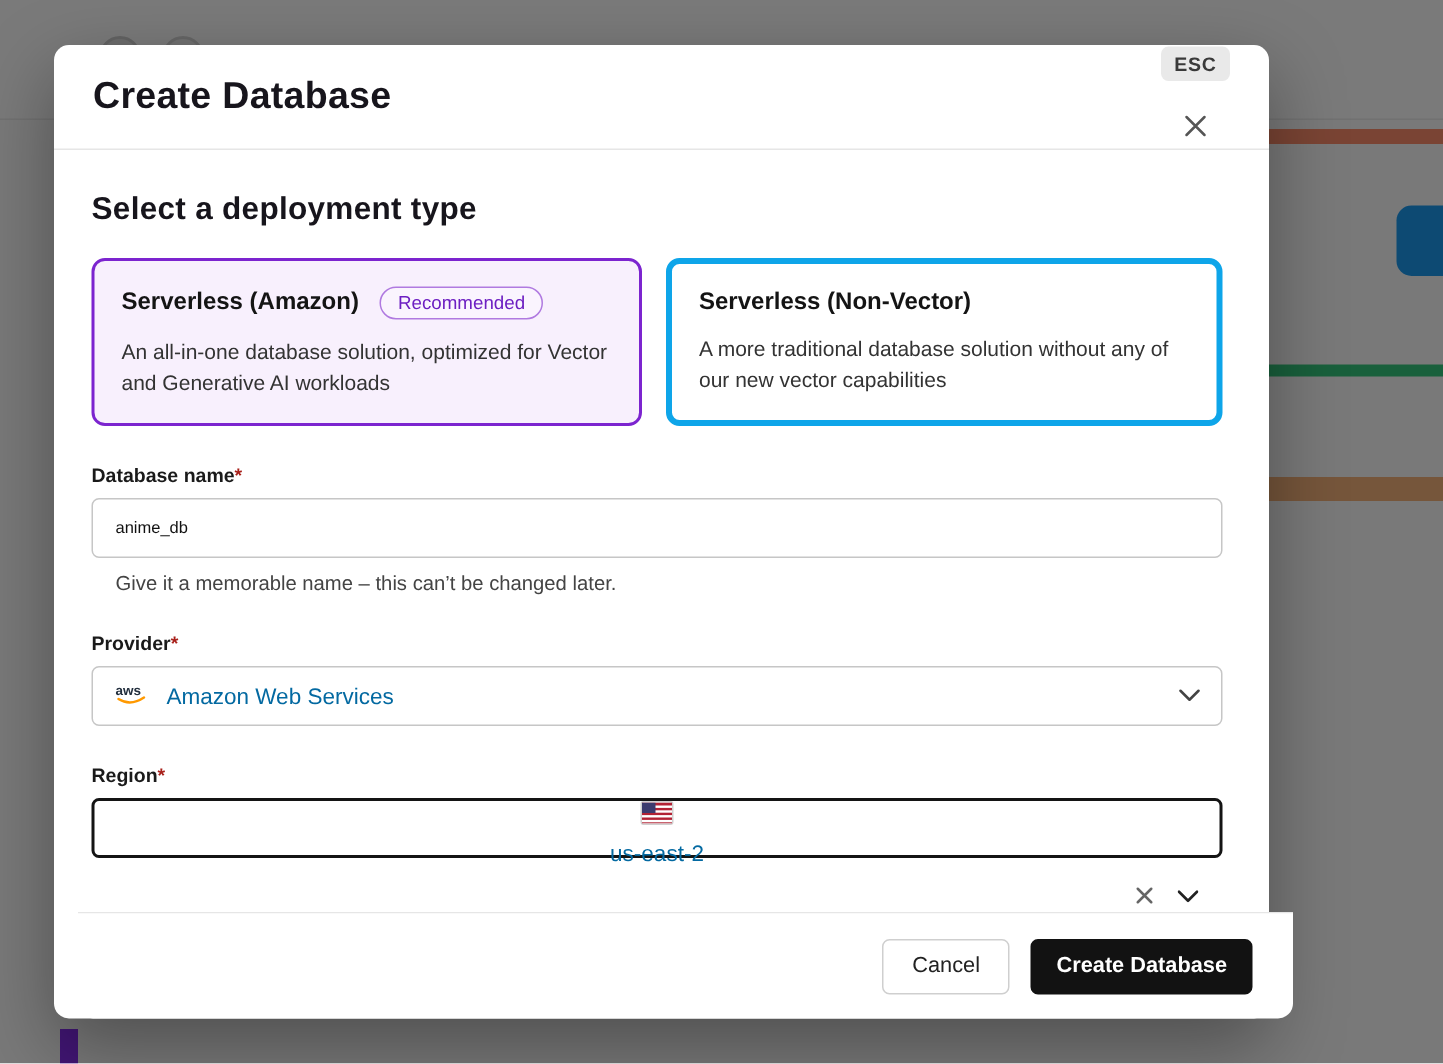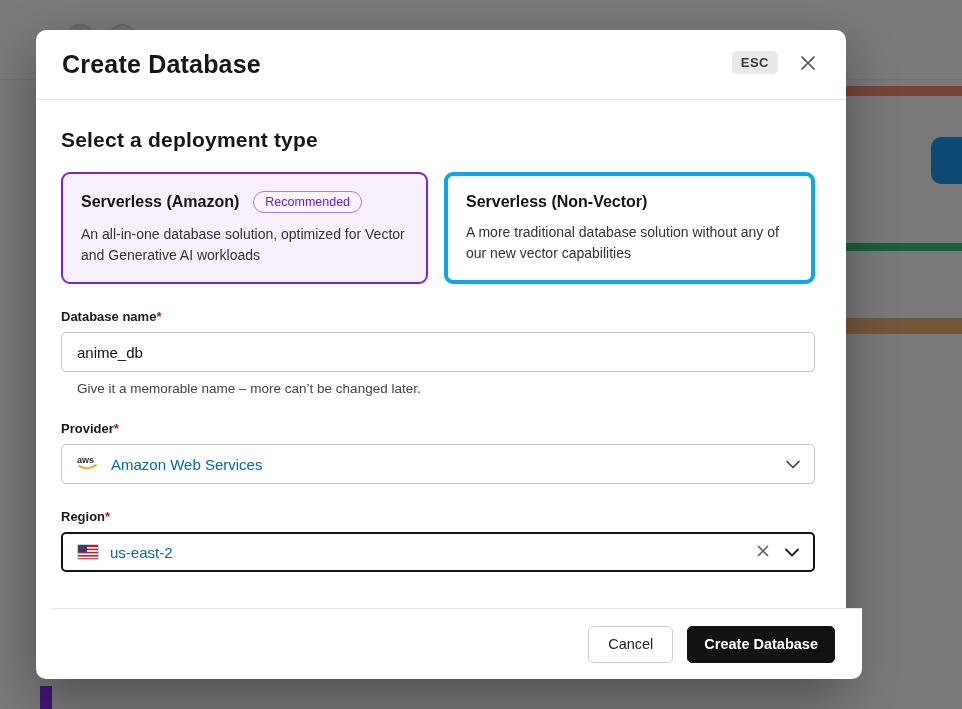--- a/index.html
+++ b/index.html
@@ -28,21 +28,21 @@
     background: #ffffff; border-radius: 10px;
     box-shadow: 0 18px 50px rgba(0,0,0,0.35);
     color: #17151c;
   }
   .modal-header {
     display: flex; align-items: center;
     height: 70px; padding: 0 26px;
     border-bottom: 1px solid #e6e6e6;
   }
   .modal-title { font-size: 25px; font-weight: 700; letter-spacing: 0.2px; }
-  .header-right { margin-left: auto; display: flex; align-items: flex-start; gap: 18px; }
+  .header-right { margin-left: auto; display: flex; align-items: center; gap: 18px; flex-direction: column; }
   .esc-badge {
     background: #e9e9e9; color: #3a3a3a; font-size: 13px; font-weight: 700;
     padding: 4px 9px; border-radius: 5px; letter-spacing: 0.5px;
   }
   .close-btn { background: none; border: none; cursor: pointer; display: flex; align-items: center; padding: 2px; }
 
   .modal-body { padding: 28px 31px 0 25px; }
   .section-title { font-size: 21px; font-weight: 700; letter-spacing: 0.2px; margin-bottom: 20px; }
 
   .cards { display: flex; gap: 16px; }
@@ -57,32 +57,32 @@
   }
   .card-desc { margin-top: 11px; font-size: 14px; line-height: 1.48; color: #333333; }
   .card.selected .card-desc { max-width: 372px; }
 
   .field-label { margin-top: 25px; font-size: 13px; font-weight: 700; color: #1a1a1a; }
   .req { color: #a8201a; font-weight: 700; }
 
   .text-input {
     margin-top: 8px; width: 100%; height: 40px;
     border: 1px solid #c6c6c6; border-radius: 5px;
-    font-family: "Liberation Sans", sans-serif; font-size: 15px; color: #111;
+    font-family: "Liberation Sans", sans-serif; font-size: 11px; color: #111;
     padding: 0 15px; outline: none; background: #fff;
   }
   .helper-text { margin: 9px 0 0 16px; font-size: 13.5px; color: #444444; }
 
   .select-control {
     margin-top: 8px; height: 40px; border-radius: 5px;
     display: flex; align-items: center; gap: 11px; padding: 0 14px;
     background: #fff; cursor: pointer;
   }
   .select-control.default { border: 1px solid #c6c6c6; }
-  .select-control.focused { border: 2px solid #141414; }
+  .select-control.focused { border: 2px solid #141414; flex-direction: column; }
   .select-value { font-size: 15px; color: #0369a1; }
   .select-right { margin-left: auto; display: flex; align-items: center; gap: 15px; }
   .icon-btn { background: none; border: none; cursor: pointer; display: flex; align-items: center; padding: 0; }
 
   .modal-footer {
     position: absolute; left: 16px; bottom: 0; width: 100%; height: 71px;
     border-top: 1px solid #e6e6e6; border-radius: 0 0 10px 10px;
     display: flex; align-items: center; justify-content: flex-end; gap: 14px;
     padding: 0 27px; background: #fff;
   }
@@ -142,21 +142,21 @@
           <span class="card-title">Serverless (Non-Vector)</span>
         </div>
         <div class="card-desc">A more traditional database solution without any of our new vector capabilities</div>
       </div>
     </div>
 
     <div class="field-label">
       <span>Database name</span><span class="req">*</span>
     </div>
     <input class="text-input" type="text" value="anime_db" style="">
-    <div class="helper-text">Give it a memorable name – more can’t be changed later.</div>
+    <div class="helper-text">Give it a memorable name – this can’t be changed later.</div>
 
     <div class="field-label">
       <span>Provider</span><span class="req">*</span>
     </div>
     <div class="select-control default">
       <span>
         <svg width="24" height="18" viewBox="0 0 24 18">
           <text x="1" y="10" font-family="Liberation Sans, sans-serif" font-size="9" font-weight="bold" fill="#232f3e">aws</text>
           <path d="M3 13 Q 11 18 20 12" stroke="#ff9900" stroke-width="1.6" fill="none" stroke-linecap="round"></path>
         </svg>

